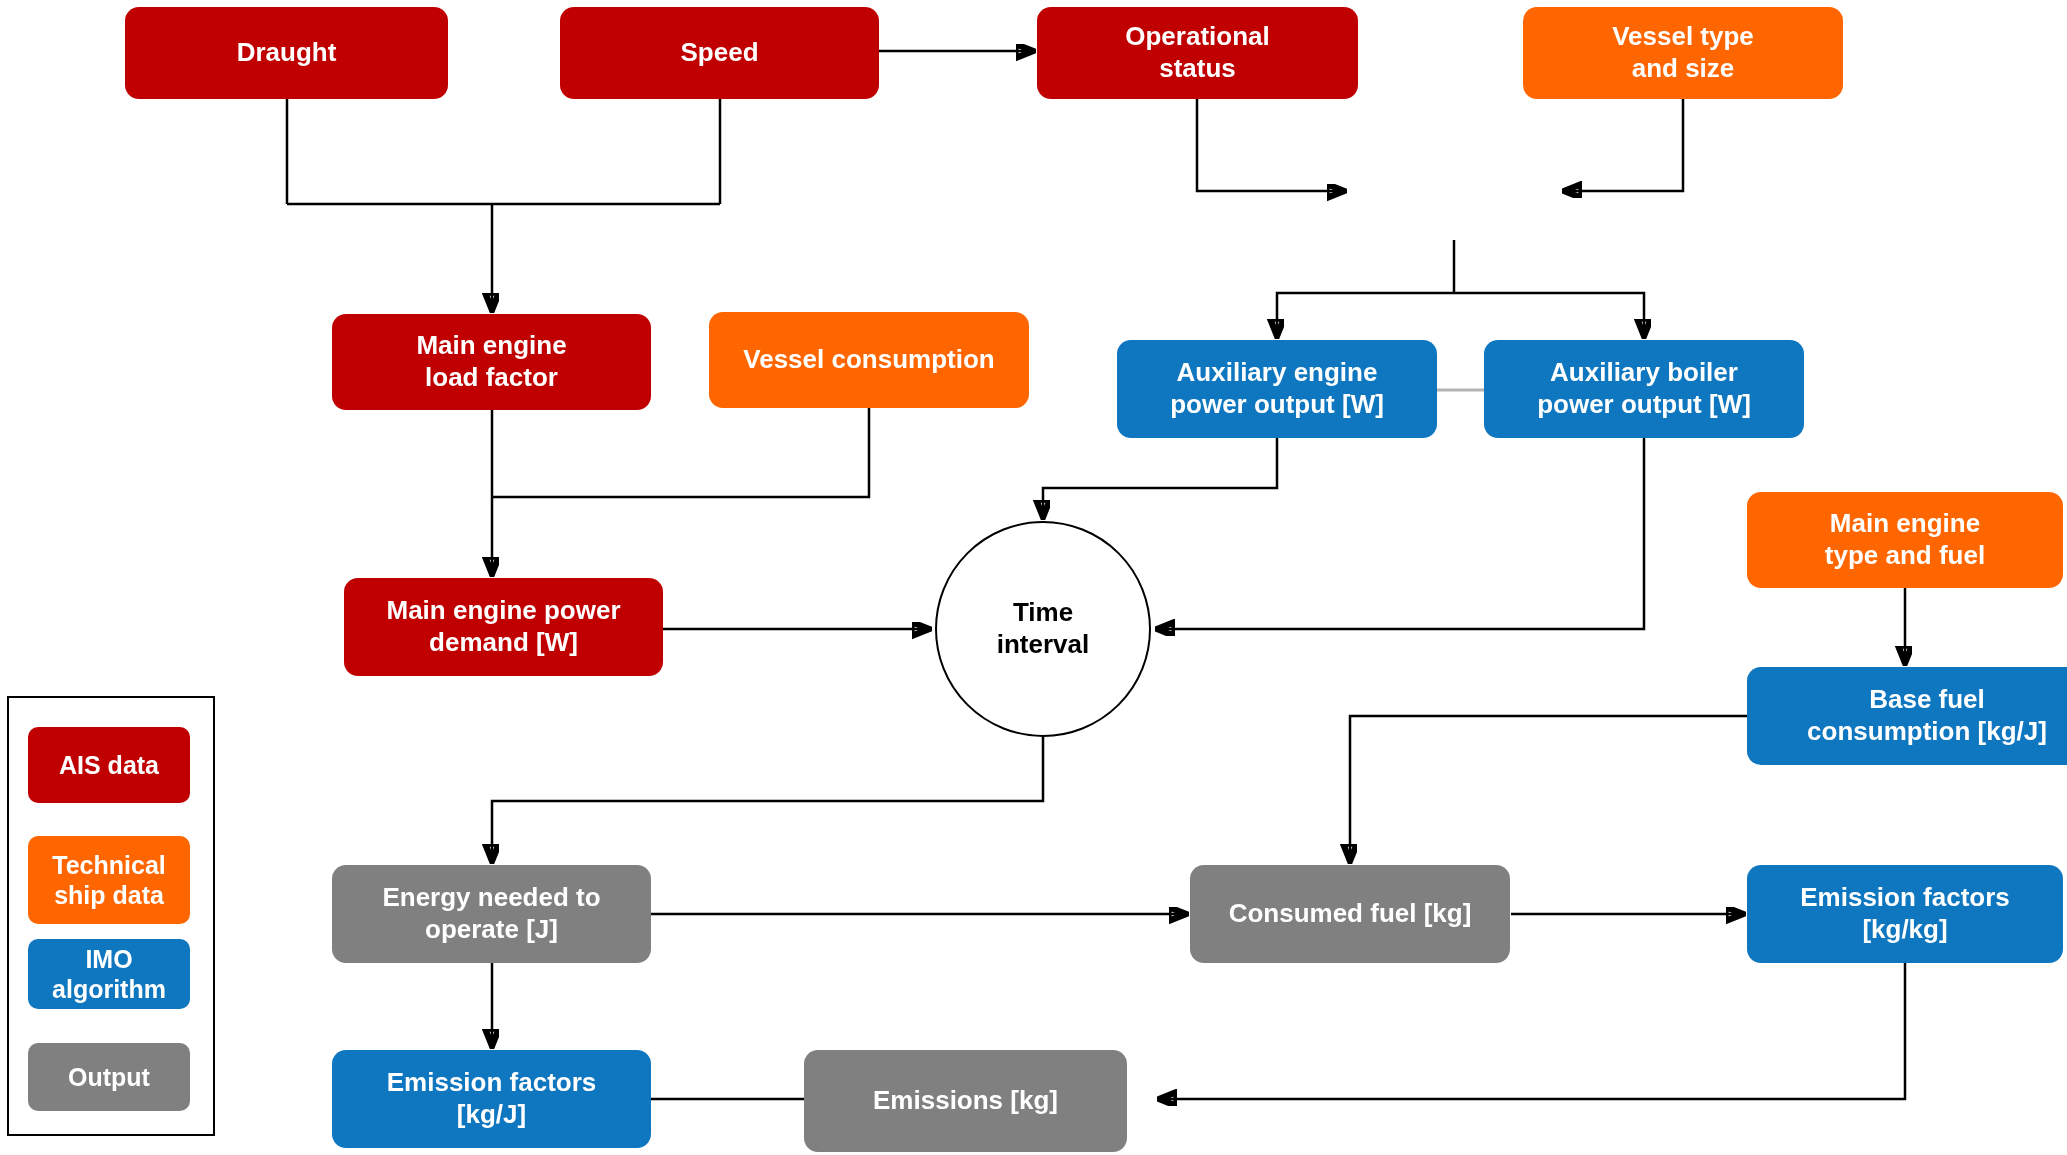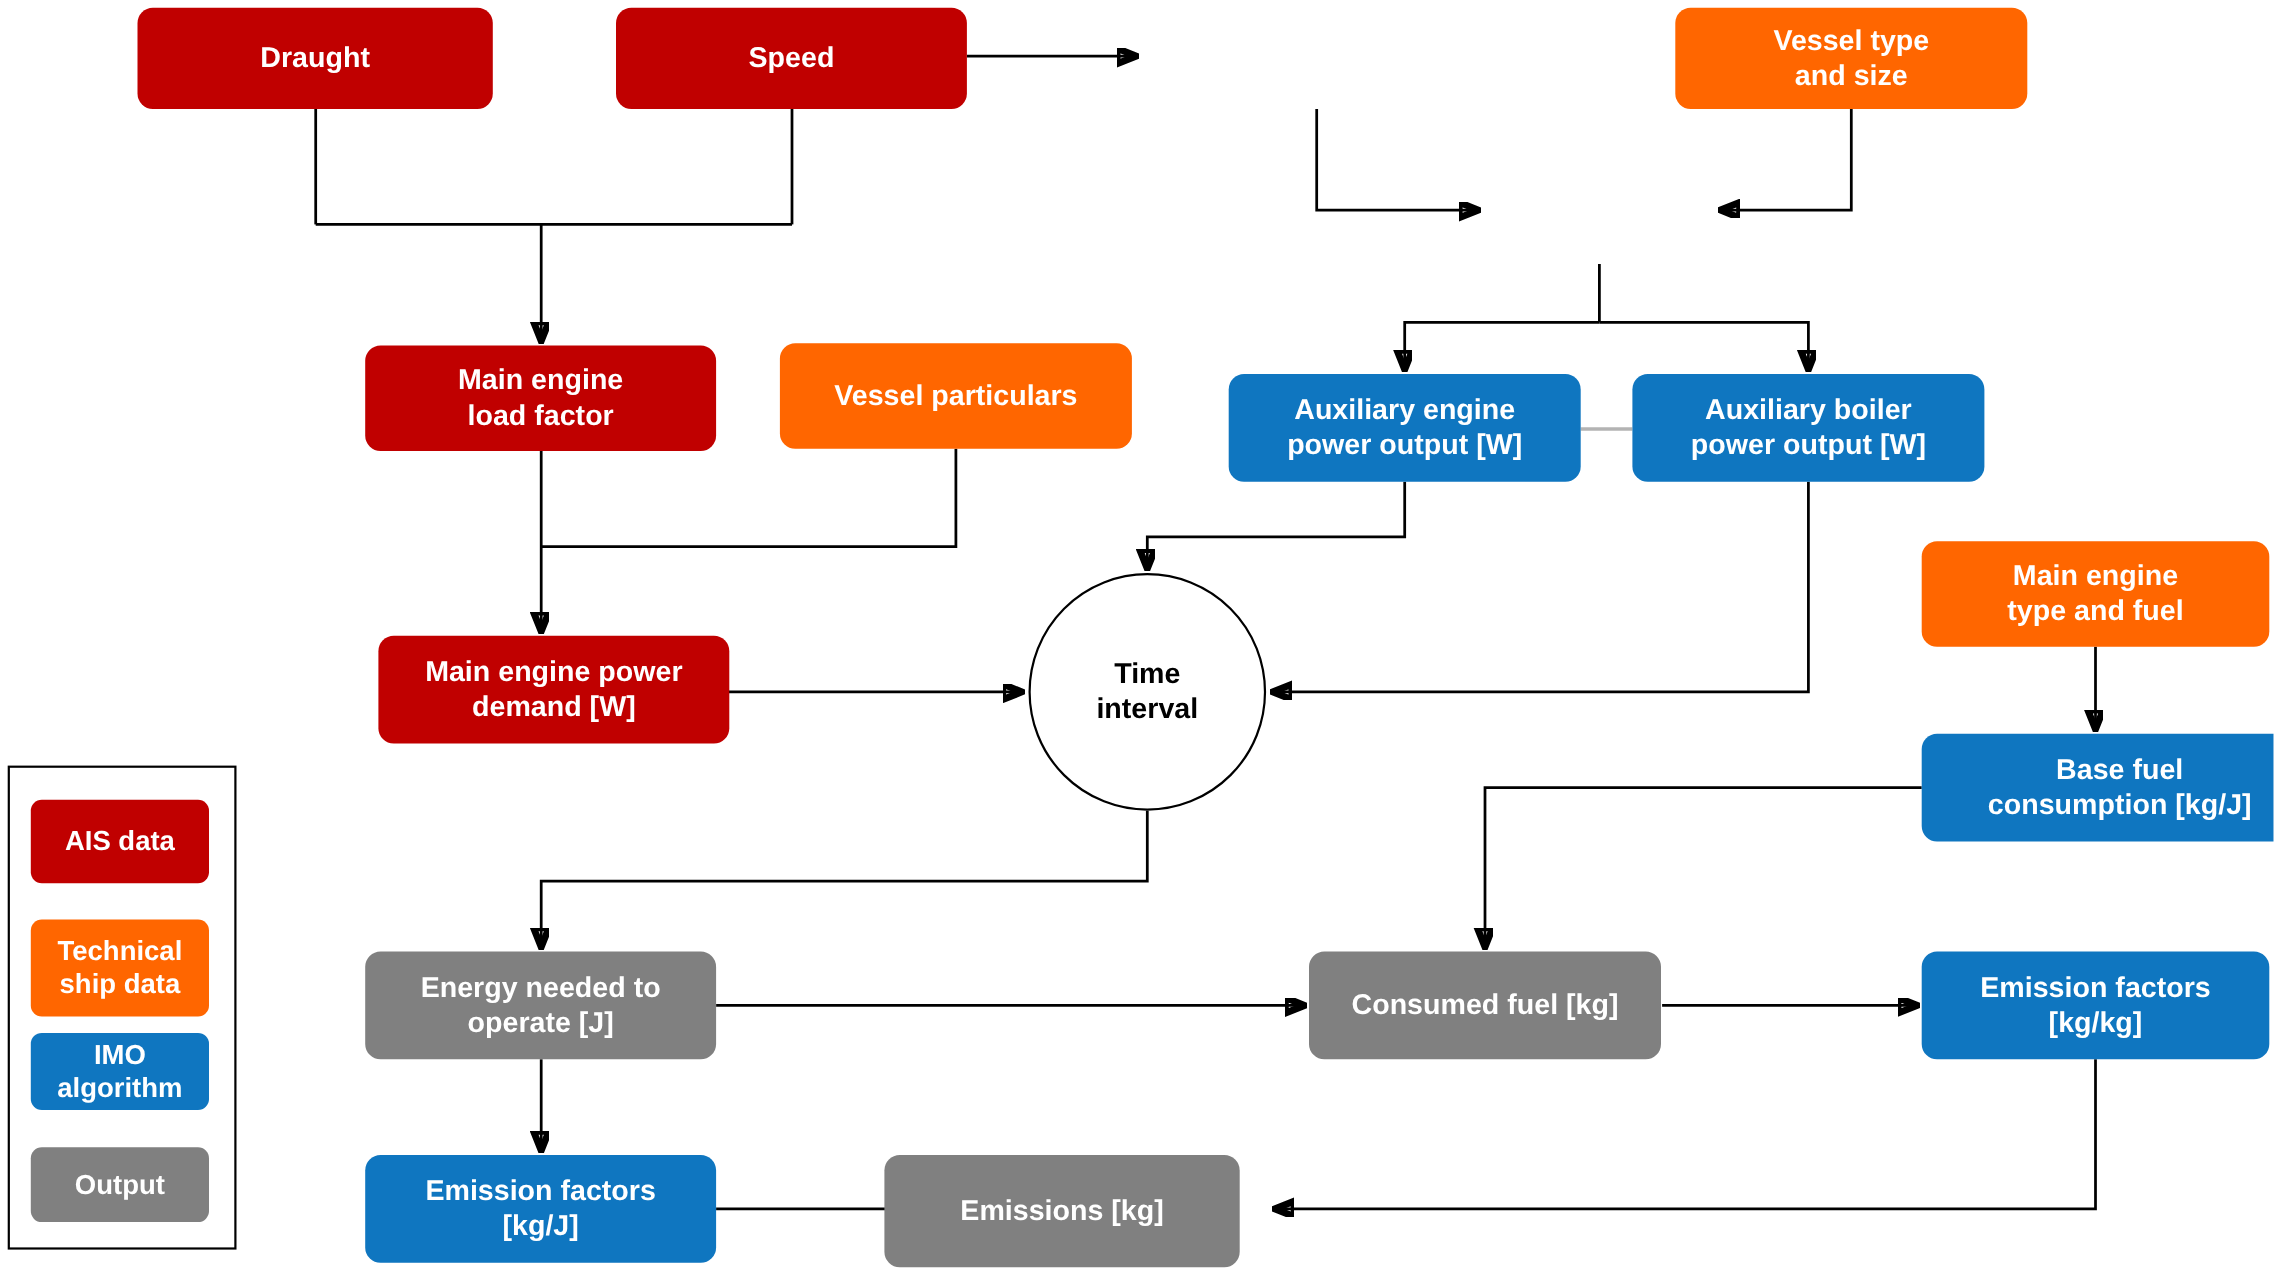--- a/index.html
+++ b/index.html
@@ -101,29 +101,31 @@
     <path class="arrow" d="M1511,914 H1743"></path>
     <path class="arrow" d="M492,963 V1046"></path>
     <path class="arrow" d="M651,1099 H826"></path>
     <path class="arrow" d="M1905,963 V1099 H1159"></path>
   </svg>
 
   <div class="node c-ais" style="left:125px;top:7px;width:323px;height:92px">Draught</div>
 
   <div class="node c-ais" style="left:560px;top:7px;width:319px;height:92px">Speed</div>
 
+  <div class="node c-ais" style="left:1037px;top:7px;width:321px;height:92px">Operational
+status</div>
 
   <div class="node c-technical" style="left:1523px;top:7px;width:320px;height:92px">Vessel type
 and size</div>
 
 
   <div class="node c-ais" style="left:332px;top:314px;width:319px;height:96px">Main engine
 load factor</div>
 
-  <div class="node c-technical" style="left:709px;top:312px;width:320px;height:96px">Vessel particulars</div>
+  <div class="node c-technical" style="left:709px;top:312px;width:320px;height:96px">Vessel consumption</div>
 
   <div class="node c-imo" style="left:1117px;top:340px;width:320px;height:98px">Auxiliary engine
 power output [W]</div>
 
   <div class="node c-imo" style="left:1484px;top:340px;width:320px;height:98px">Auxiliary boiler
 power output [W]</div>
 
   <div class="node c-technical" style="left:1747px;top:492px;width:316px;height:96px">Main engine
 type and fuel</div>
 

